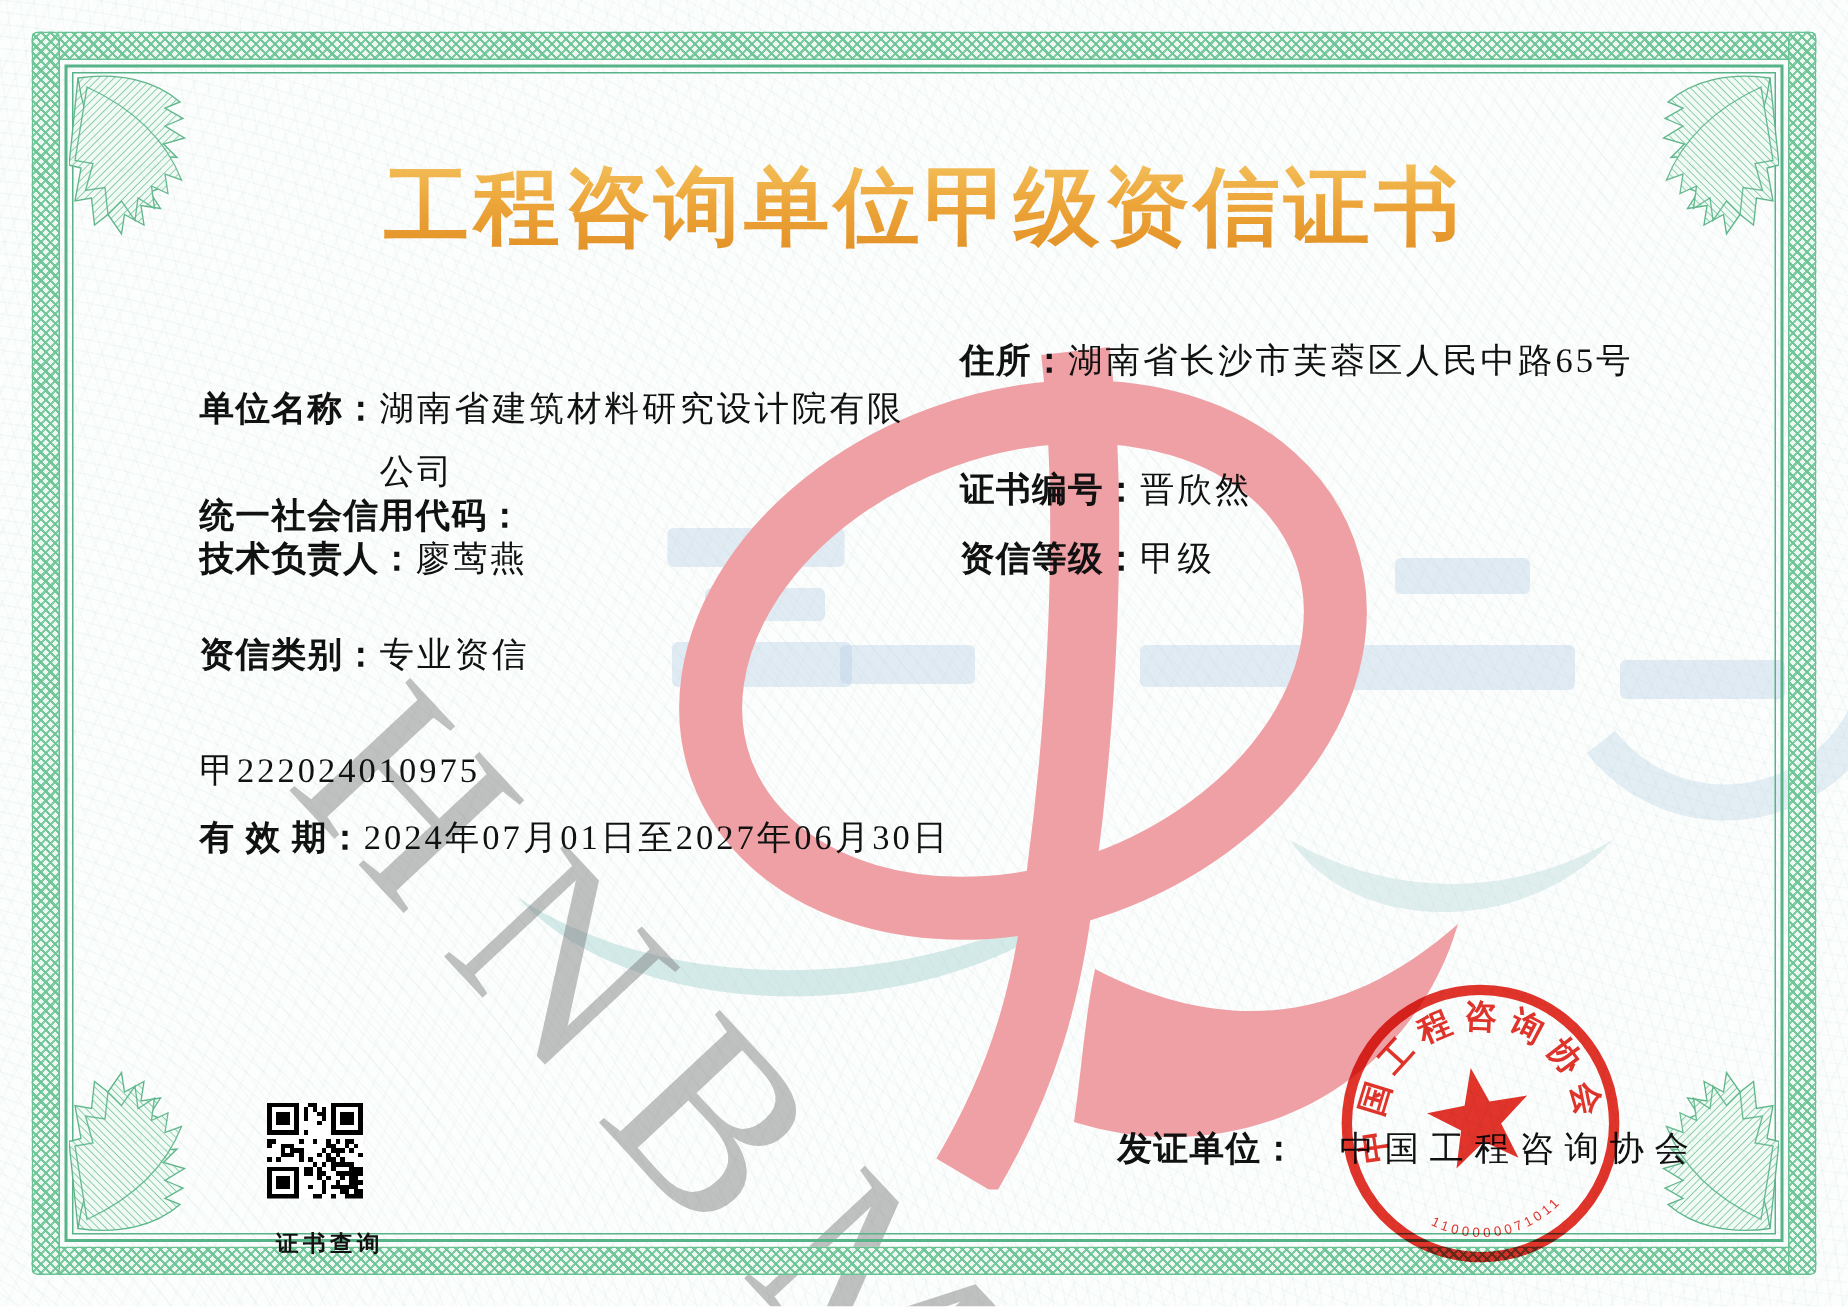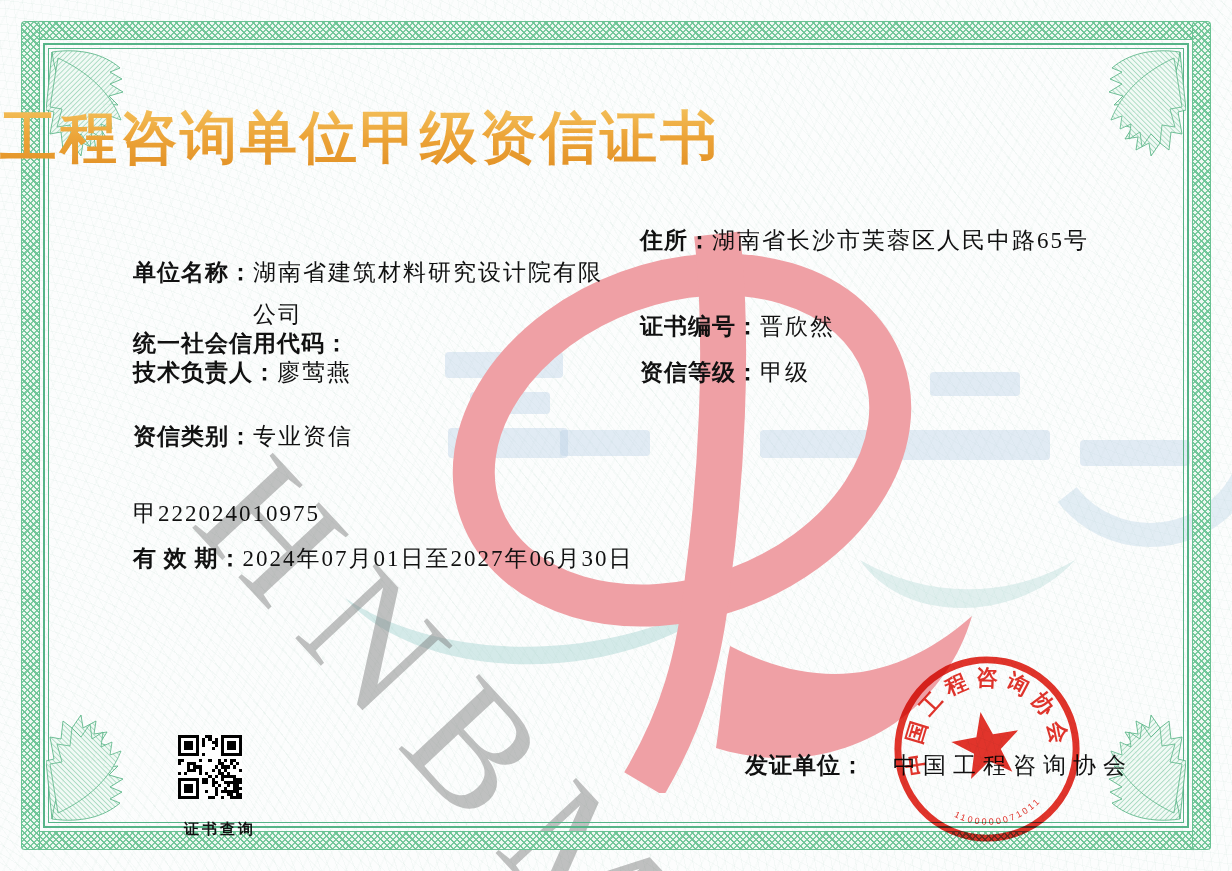--- a/index.html
+++ b/index.html
@@ -41,21 +41,21 @@
     position:absolute;left:292px;top:428px;
     font-family:"Liberation Serif","DejaVu Serif",serif;
     font-size:168px;letter-spacing:30px;font-weight:400;
     color:rgba(118,118,118,0.45);
     transform:rotate(47deg);transform-origin:left top;
     white-space:nowrap;pointer-events:none;line-height:1;
   }
   
   .title{
     position:absolute;left:0;right:0;top:100px;margin:0;
-    text-align:left;font-size:57px;font-weight:900;letter-spacing:3px;
+    text-align:center;font-size:57px;font-weight:900;letter-spacing:3px;
     font-family:"Liberation Sans","DejaVu Sans",sans-serif;
     background:linear-gradient(180deg,#f5c662 0%,#eca438 48%,#e08d22 100%);
     -webkit-background-clip:text;background-clip:text;color:transparent;
   }
   
   .row{position:absolute;display:flex;font-size:23px;line-height:42px;}
   .row .lbl{font-weight:700;white-space:nowrap;letter-spacing:1px;}
   .row .val{letter-spacing:2px;}
   .colL{left:133px;}
   .colR{left:640px;}

